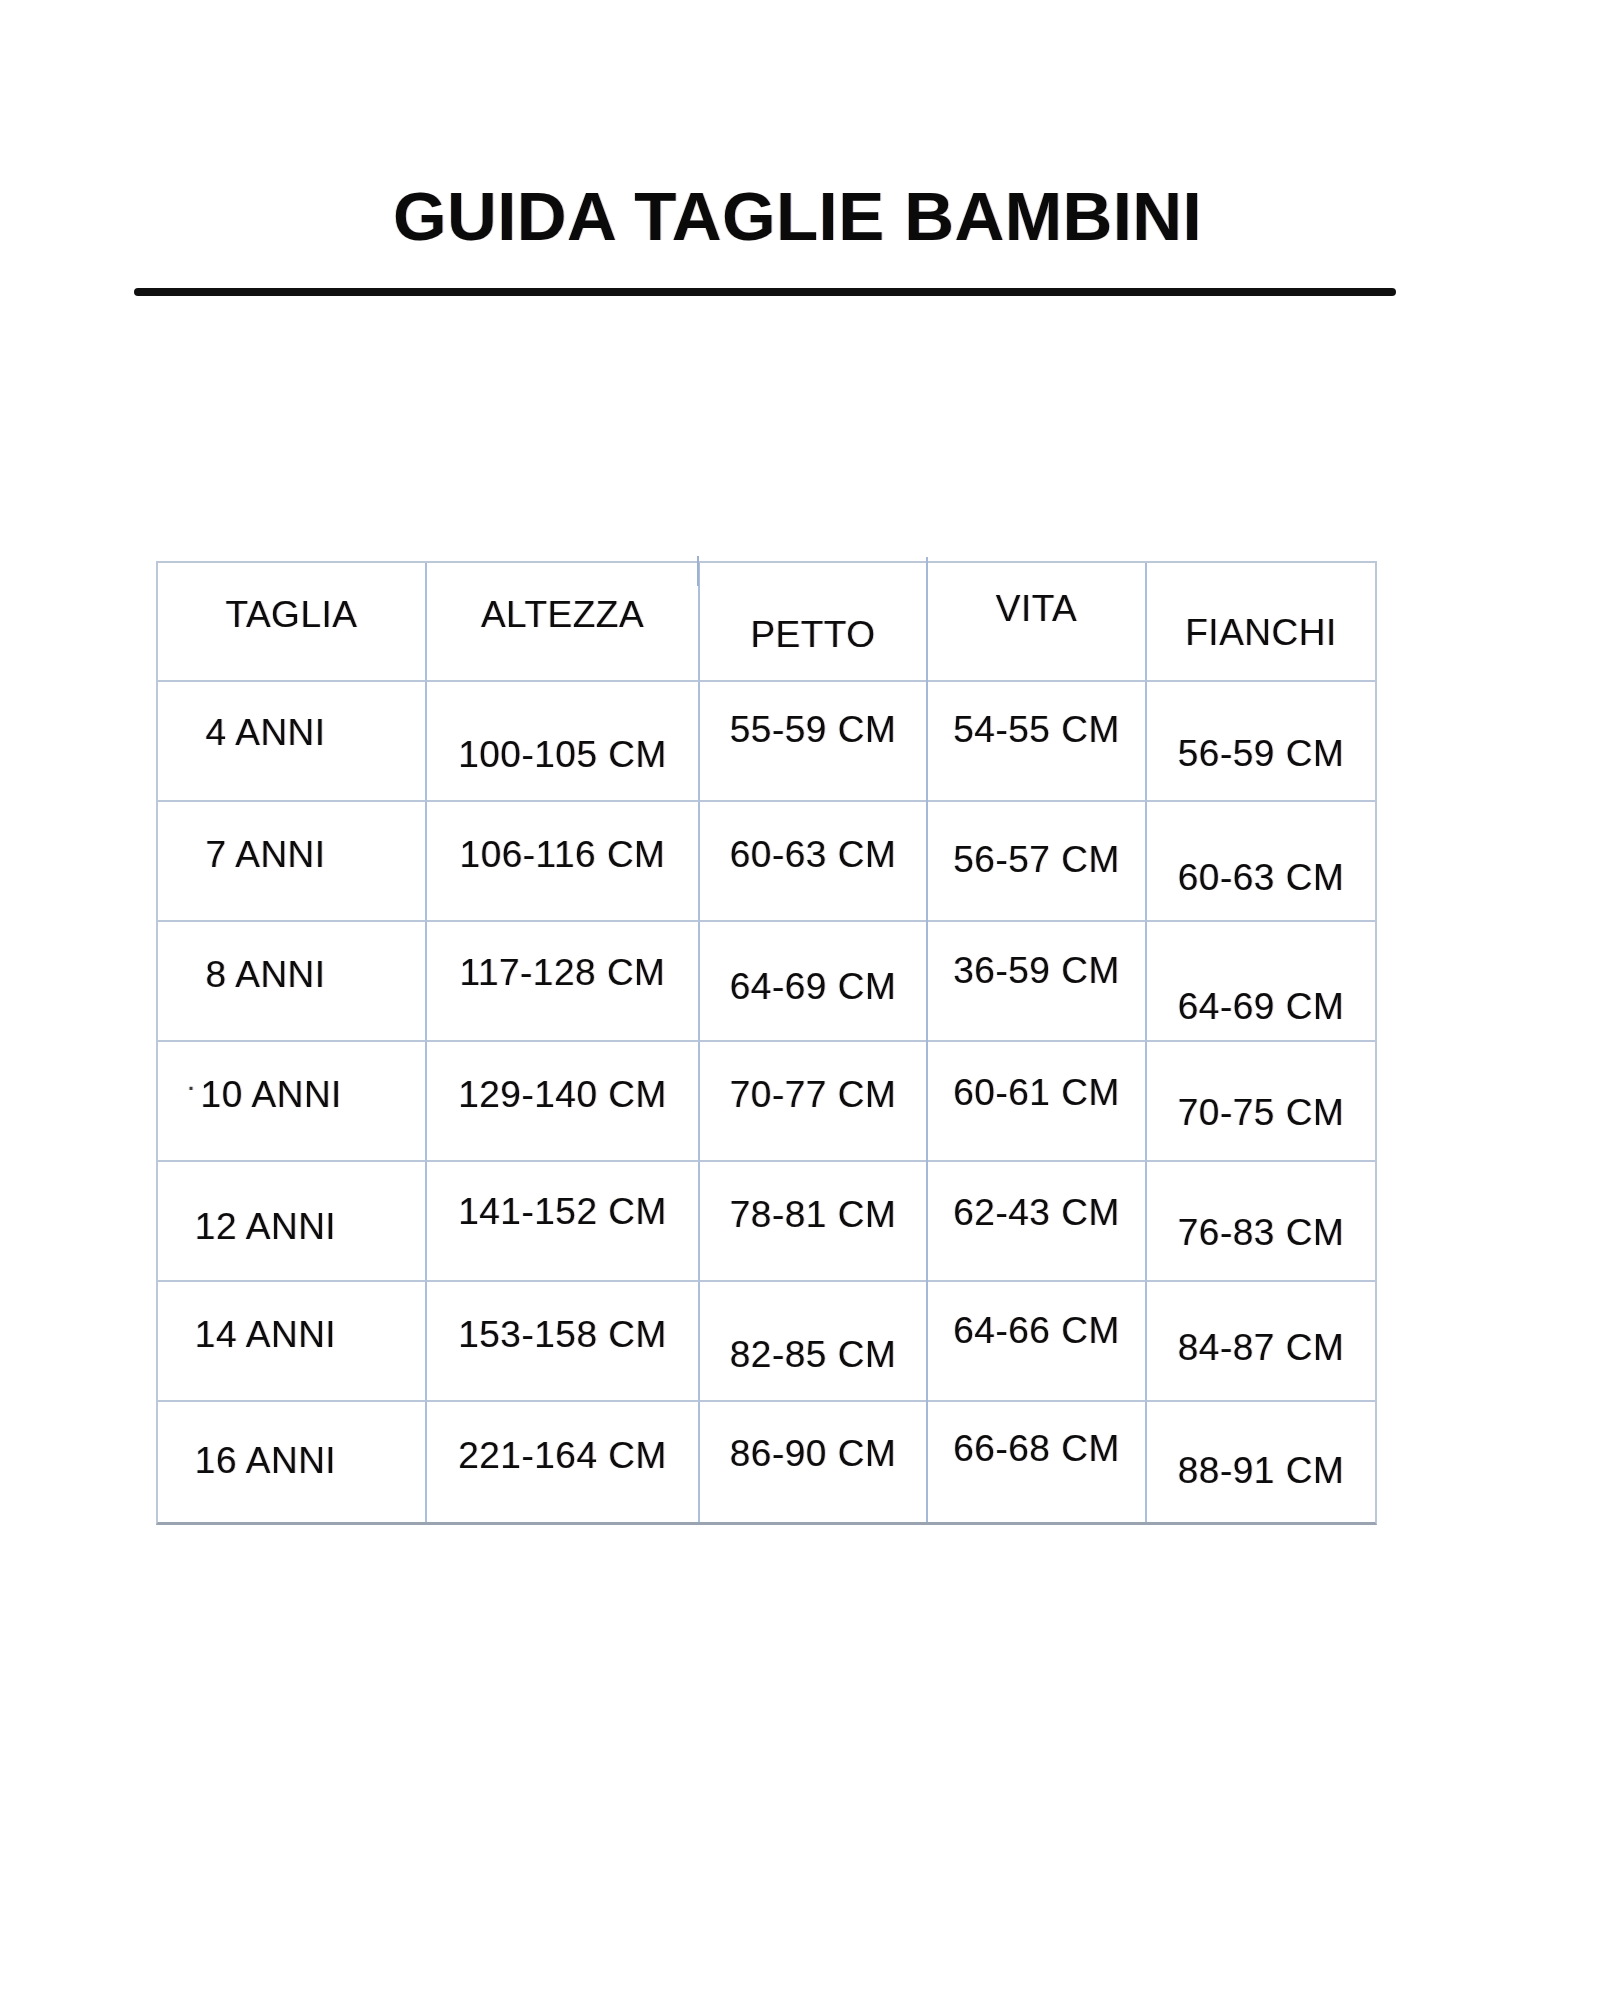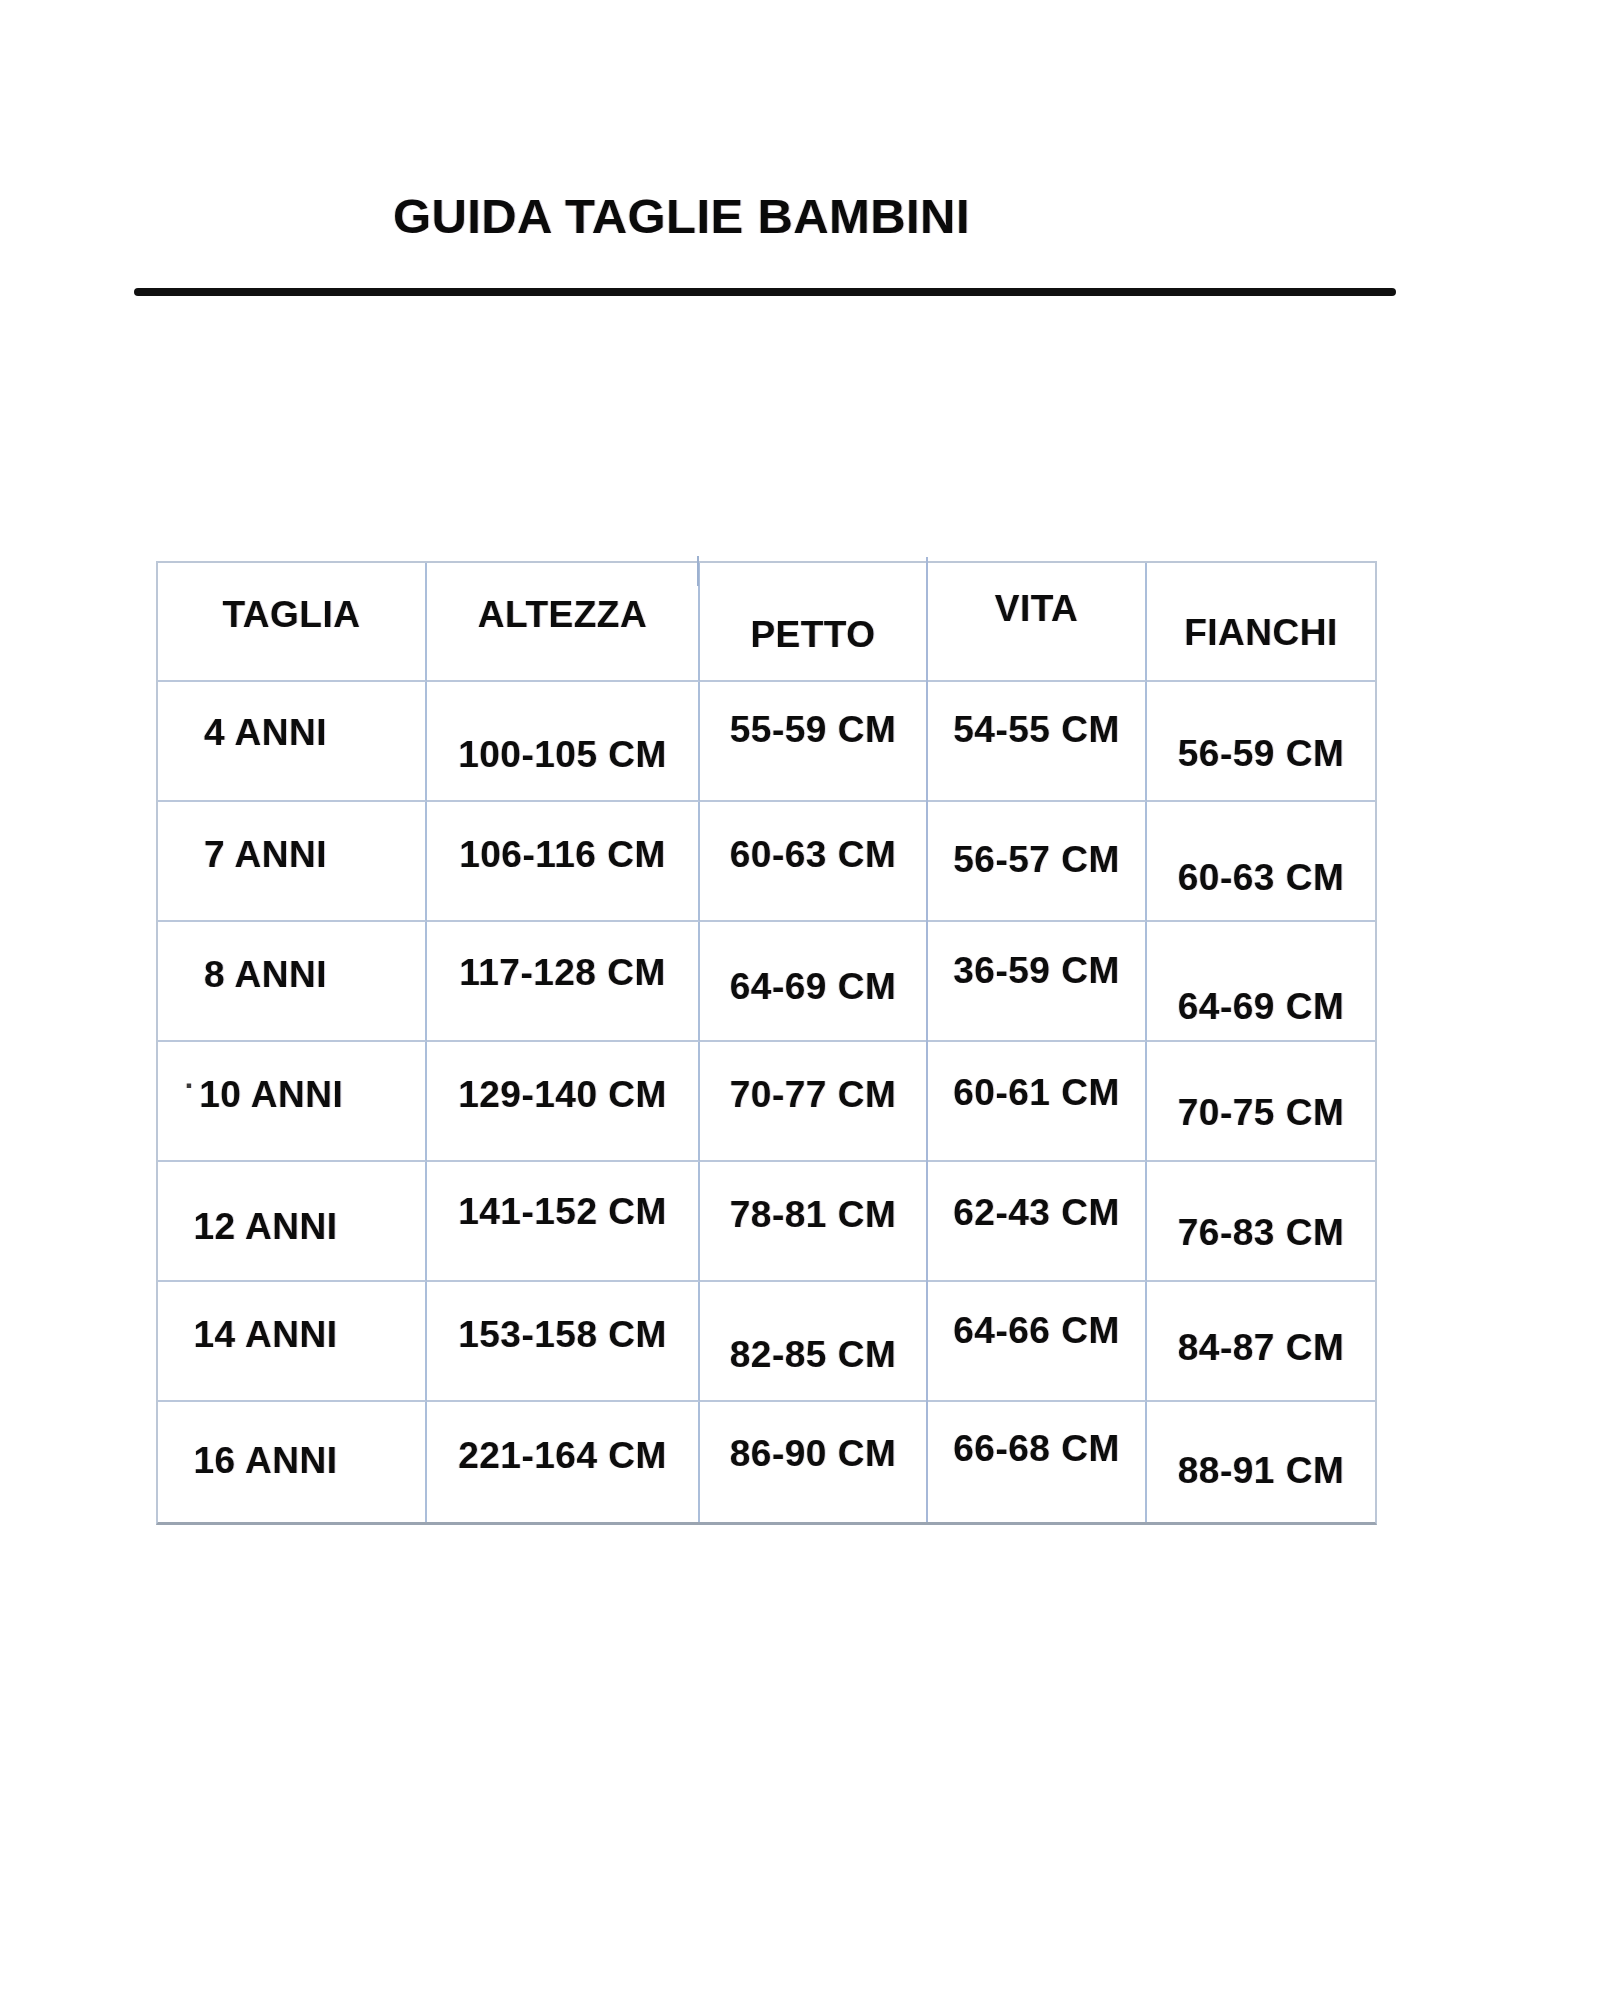--- a/index.html
+++ b/index.html
@@ -4,21 +4,21 @@
 <style>
   html,body{margin:0;padding:0;background:#ffffff;}
   body{
     width:1600px;height:2000px;position:relative;overflow:hidden;
     font-family:"Liberation Sans","DejaVu Sans",sans-serif;
     -webkit-font-smoothing:antialiased;
   }
   
   .title{
     position:absolute;left:393px;top:186px;
-    font-size:49px;line-height:61px;font-weight:bold;color:#0a0a0a;
+    font-size:69px;line-height:61px;font-weight:bold;color:#0a0a0a;
     letter-spacing:0.4px;white-space:nowrap;
     text-shadow:1px 0 0 rgba(55,65,160,0.22),-1px 0 0 rgba(175,95,15,0.20);
   }
   .rule{
     position:absolute;left:134px;top:288px;width:1262px;height:8px;
     background:#101010;border-radius:4px;
   }
   
   .tbl{
     position:absolute;left:156px;top:561px;
@@ -29,21 +29,21 @@
     border-bottom:3px solid #9aa4b1;
     background:#ffffff;
   }
   .row{display:contents;}
   .c{
     box-sizing:border-box;
     border-right:2px solid #abbeda;
     border-bottom:2px solid #bac7db;
     display:flex;align-items:center;justify-content:center;
     padding-bottom:13px;
-    font-weight:bold;font-size:37px;color:#0c0c0c;
+    font-weight:normal;font-size:37px;color:#0c0c0c;
     background:#ffffff;
   }
   .row .c:nth-child(5){border-right:none;margin-top:40px;}
   .row:last-child .c{border-bottom:none;}
   .c span{
     position:relative;white-space:nowrap;letter-spacing:0.5px;
     text-shadow:1px 0 0 rgba(55,65,160,0.20),-1px 0 0 rgba(175,95,15,0.18);
   }
   .lab{display:inline-flex;align-items:baseline;}
   .sh{left:-26px;}

